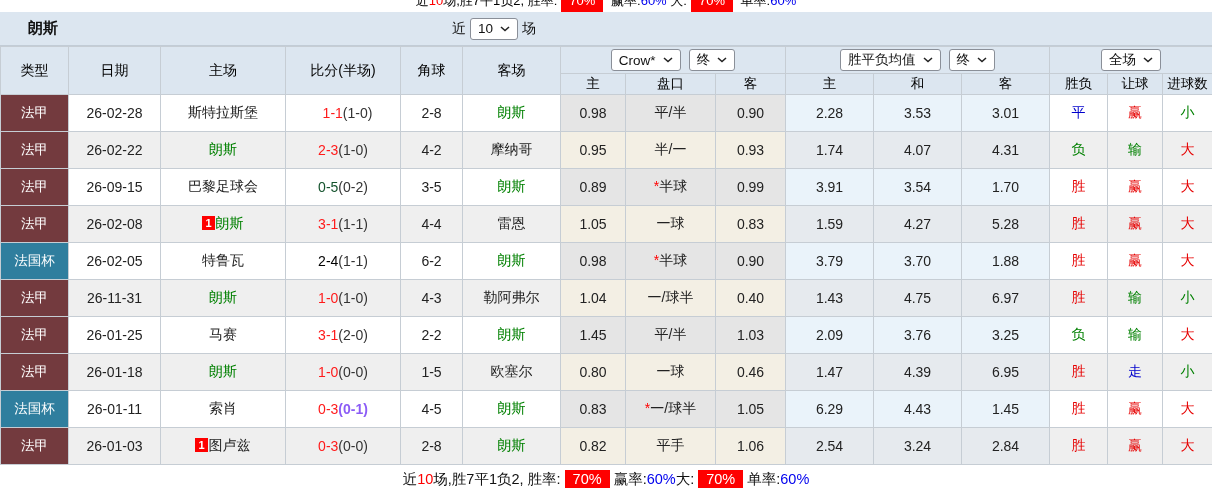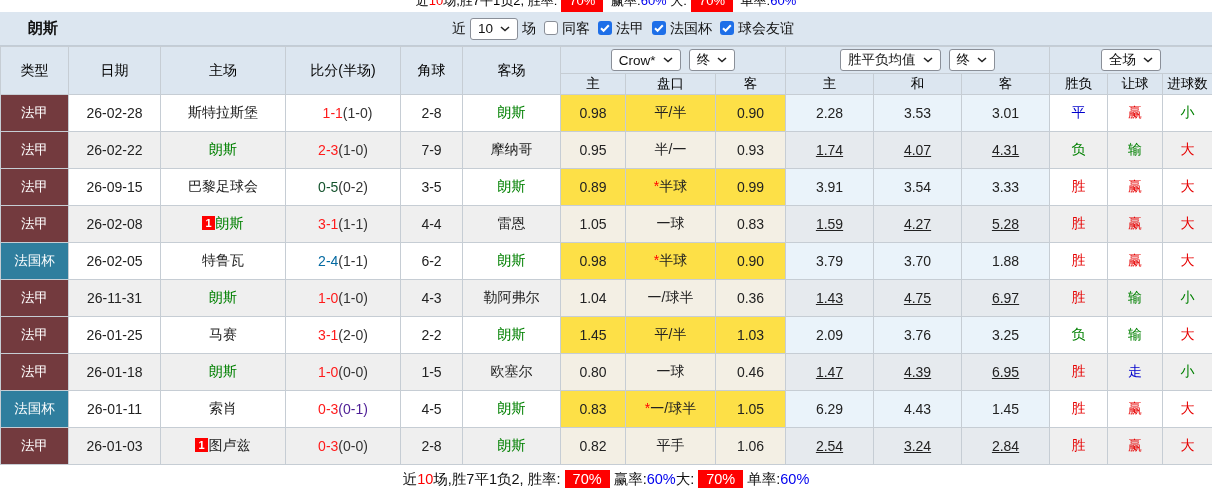--- a/index.html
+++ b/index.html
@@ -34,24 +34,24 @@
   
   table { border-collapse:collapse; table-layout:fixed; width:1212px; }
   td, th { border:1px solid #c6cdd4; text-align:center; overflow:hidden; white-space:nowrap; }
   thead td { background:#dce6f0; color:#000; font-size:14px; }
   tr.hA td { height:27px; }
   tr.hB td { height:21px; font-size:13.5px; }
   .selgroup { display:flex; justify-content:center; align-items:center; gap:8px; }
   tbody td { height:37px; font-size:14px; color:#222; }
   tbody tr.odd td { background:#ffffff; }
   tbody tr.even td { background:#efefef; }
-  tbody tr.odd td.asian { background:#fde047; }
+  tbody tr.odd td.asian { background:#e5e5e5; }
   tbody tr.even td.asian { background:#f3efe4; }
   tbody tr.odd td.euro { background:#eaf3fa; }
-  tbody tr.even td.euro { background:#e6eaee;text-decoration:underline; }
+  tbody tr.even td.euro { background:#e6eaee; }
   td.type { color:#fff; font-size:13.5px; }
   .half { }
   .badge1 { display:inline-block; color:#fff; font-size:11px; line-height:14px; padding:0 3px;
     margin-right:1px; font-weight:bold; vertical-align:1px; }
 
   
   .footer { height:28px; display:flex; justify-content:center; align-items:center; font-size:14.5px;
     color:#111; white-space:nowrap; background:#fff; }
   .pct-badge { color:#fff; padding:1px 8px; margin:0 4px; display:inline-block; }
 </style>
@@ -68,27 +68,20 @@
     <span class="team-title">朗斯</span>
     <div class="controls">
       <span>近</span>
       <span class="select" style="margin:0 4px;">
         <span>10</span>
         <svg width="10" height="6" viewBox="0 0 10 6">
             <path d="M1 1l4 3.6L9 1" stroke="#222" stroke-width="1.5" fill="none"></path>
           </svg>
       </span>
       <span>场</span>
-      <span id="checkbox-area"><span class="cb unchecked"></span><span class="cb-label">同客</span><span class="cb checked" style="background: rgb(30, 111, 232);"><svg width="14" height="14" viewBox="0 0 14 14">
-              <path d="M3 7.2l2.6 2.6 5.2-5.6" stroke="#fff" stroke-width="2" fill="none"></path>
-            </svg></span><span class="cb-label">法甲</span><span class="cb checked" style="background: rgb(30, 111, 232);"><svg width="14" height="14" viewBox="0 0 14 14">
-              <path d="M3 7.2l2.6 2.6 5.2-5.6" stroke="#fff" stroke-width="2" fill="none"></path>
-            </svg></span><span class="cb-label">法国杯</span><span class="cb checked" style="background: rgb(30, 111, 232);"><svg width="14" height="14" viewBox="0 0 14 14">
-              <path d="M3 7.2l2.6 2.6 5.2-5.6" stroke="#fff" stroke-width="2" fill="none"></path>
-            </svg></span><span class="cb-label">球会友谊</span></span>
     </div>
   </div>
 
   <table>
     <colgroup>
       <col style="width:68px">
         <col style="width:92px">
         <col style="width:125px">
         <col style="width:115px">
       <col style="width:62px">
@@ -182,21 +175,21 @@
           <td class="euro">3.01</td>
           <td><span style="color: rgb(0, 0, 204);">平</span></td>
           <td><span style="color: rgb(230, 0, 0);">赢</span></td>
           <td><span style="color: rgb(0, 128, 0);">小</span></td>
         </tr>
         <tr class="even">
           <td class="type" style="background: rgb(115, 58, 62);">法甲</td>
           <td>26-02-22</td>
           <td><span style="color: rgb(0, 128, 0);">朗斯</span></td>
           <td><span style="color: rgb(255, 26, 26);">2-3</span><span class="half" style="color: rgb(51, 51, 51);">(1-0)</span></td>
-          <td>7-9</td>
+          <td>4-2</td>
           <td><span>摩纳哥</span></td>
           <td class="asian">0.95</td>
           <td class="asian"><span>半/一</span></td>
           <td class="asian">0.93</td>
           <td class="euro">1.74</td>
           <td class="euro">4.07</td>
           <td class="euro">4.31</td>
           <td><span style="color: rgb(0, 128, 0);">负</span></td>
           <td><span style="color: rgb(0, 128, 0);">输</span></td>
           <td><span style="color: rgb(230, 0, 0);">大</span></td>
@@ -206,21 +199,21 @@
           <td>26-09-15</td>
           <td><span>巴黎足球会</span></td>
           <td><span style="color: #14532d;">0-5</span><span class="half" style="color: rgb(51, 51, 51);">(0-2)</span></td>
           <td>3-5</td>
           <td><span style="color: rgb(0, 128, 0);">朗斯</span></td>
           <td class="asian">0.89</td>
           <td class="asian"><span style="color: rgb(255, 0, 0);">*</span><span>半球</span></td>
           <td class="asian">0.99</td>
           <td class="euro">3.91</td>
           <td class="euro">3.54</td>
-          <td class="euro">3.33</td>
+          <td class="euro">1.70</td>
           <td><span style="color: rgb(230, 0, 0);">胜</span></td>
           <td><span style="color: rgb(230, 0, 0);">赢</span></td>
           <td><span style="color: rgb(230, 0, 0);">大</span></td>
         </tr>
         <tr class="even">
           <td class="type" style="background: rgb(115, 58, 62);">法甲</td>
           <td>26-02-08</td>
           <td><span class="badge1" style="background: rgb(254, 0, 0);">1</span><span style="color: rgb(0, 128, 0);">朗斯</span></td>
           <td><span style="color: rgb(255, 26, 26);">3-1</span><span class="half" style="color: rgb(51, 51, 51);">(1-1)</span></td>
           <td>4-4</td>
@@ -232,21 +225,21 @@
           <td class="euro">4.27</td>
           <td class="euro">5.28</td>
           <td><span style="color: rgb(230, 0, 0);">胜</span></td>
           <td><span style="color: rgb(230, 0, 0);">赢</span></td>
           <td><span style="color: rgb(230, 0, 0);">大</span></td>
         </tr>
         <tr class="odd">
           <td class="type" style="background: rgb(47, 126, 158);">法国杯</td>
           <td>26-02-05</td>
           <td><span>特鲁瓦</span></td>
-          <td><span style="color: #0369a1;">2-4</span><span class="half" style="color: rgb(51, 51, 51);">(1-1)</span></td>
+          <td><span style="color: #000000;">2-4</span><span class="half" style="color: rgb(51, 51, 51);">(1-1)</span></td>
           <td>6-2</td>
           <td><span style="color: rgb(0, 128, 0);">朗斯</span></td>
           <td class="asian">0.98</td>
           <td class="asian"><span style="color: rgb(255, 0, 0);">*</span><span>半球</span></td>
           <td class="asian">0.90</td>
           <td class="euro">3.79</td>
           <td class="euro">3.70</td>
           <td class="euro">1.88</td>
           <td><span style="color: rgb(230, 0, 0);">胜</span></td>
           <td><span style="color: rgb(230, 0, 0);">赢</span></td>
@@ -254,21 +247,21 @@
         </tr>
         <tr class="even">
           <td class="type" style="background: rgb(115, 58, 62);">法甲</td>
           <td>26-11-31</td>
           <td><span style="color: rgb(0, 128, 0);">朗斯</span></td>
           <td><span style="color: rgb(255, 26, 26);">1-0</span><span class="half" style="color: rgb(51, 51, 51);">(1-0)</span></td>
           <td>4-3</td>
           <td><span>勒阿弗尔</span></td>
           <td class="asian">1.04</td>
           <td class="asian"><span>一/球半</span></td>
-          <td class="asian">0.36</td>
+          <td class="asian">0.40</td>
           <td class="euro">1.43</td>
           <td class="euro">4.75</td>
           <td class="euro">6.97</td>
           <td><span style="color: rgb(230, 0, 0);">胜</span></td>
           <td><span style="color: rgb(0, 128, 0);">输</span></td>
           <td><span style="color: rgb(0, 128, 0);">小</span></td>
         </tr>
         <tr class="odd">
           <td class="type" style="background: rgb(115, 58, 62);">法甲</td>
           <td>26-01-25</td>
@@ -300,21 +293,21 @@
           <td class="euro">4.39</td>
           <td class="euro">6.95</td>
           <td><span style="color: rgb(230, 0, 0);">胜</span></td>
           <td><span style="color: rgb(0, 0, 204);">走</span></td>
           <td><span style="color: rgb(0, 128, 0);">小</span></td>
         </tr>
         <tr class="odd">
           <td class="type" style="background: rgb(47, 126, 158);">法国杯</td>
           <td>26-01-11</td>
           <td><span>索肖</span></td>
-          <td><span style="color: rgb(255, 26, 26);">0-3</span><span class="half" style="color: #4c1d95;">(0-1)</span></td>
+          <td><span style="color: rgb(255, 26, 26);">0-3</span><span class="half" style="color: #8b5cf6; font-weight: bold;">(0-1)</span></td>
           <td>4-5</td>
           <td><span style="color: rgb(0, 128, 0);">朗斯</span></td>
           <td class="asian">0.83</td>
           <td class="asian"><span style="color: rgb(255, 0, 0);">*</span><span>一/球半</span></td>
           <td class="asian">1.05</td>
           <td class="euro">6.29</td>
           <td class="euro">4.43</td>
           <td class="euro">1.45</td>
           <td><span style="color: rgb(230, 0, 0);">胜</span></td>
           <td><span style="color: rgb(230, 0, 0);">赢</span></td>

